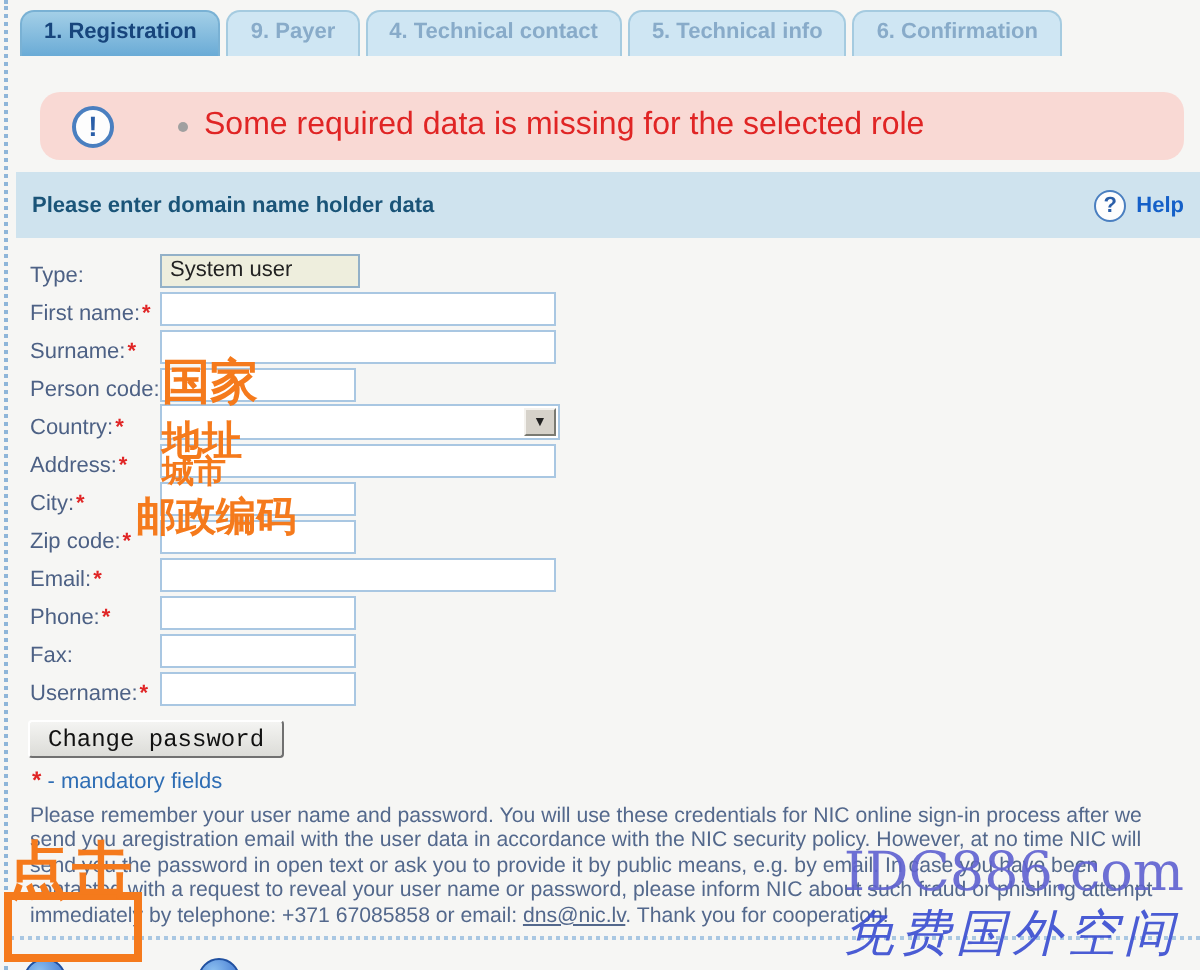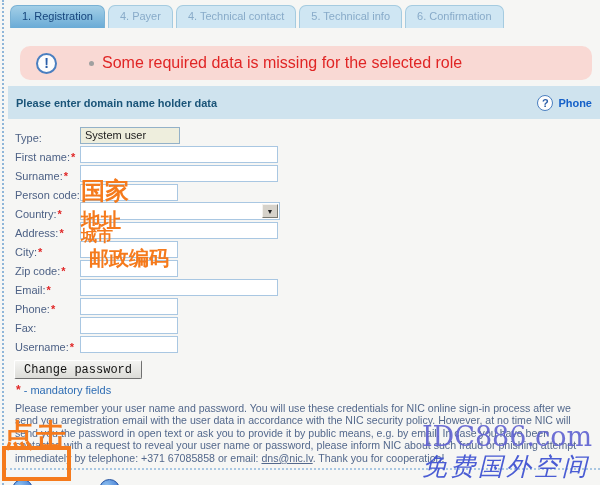--- a/index.html
+++ b/index.html
@@ -9,21 +9,21 @@
     font-family:"Liberation Sans", sans-serif; background:#f6f6f4;
   }
   .left-dotted {
     position:absolute; left:2px; top:0; height:485px; width:0;
     border-left:2px dotted #8fb6d9; z-index:1;
   }
   
   .tabs { display:flex; margin:5px 0 0 10px; align-items:flex-end; }
   .tab {
     height:23px; padding:4px 11px 0 11px; margin-right:3px;
-    font-size:11px; font-weight:normal; white-space:nowrap;
+    font-size:11px; font-weight:bold; white-space:nowrap;
     border:1px solid #a5cbe0; border-bottom:none;
     border-radius:7px 7px 0 0; background:#cfe6f3; color:#88abc9;
     cursor:pointer;
   }
   .tab.visited {
     background:linear-gradient(#a3cfe7,#6aabd6); color:#17457c; border-color:#79b1d4;
   }
   .tab.current {
     background:#fdfdfc; color:#e1500e; border-color:#79b1d4;
   }
@@ -103,21 +103,21 @@
     border:1px solid #2050a0; color:#fff; font-weight:bold; font-size:13px;
     display:flex; align-items:center; justify-content:center; line-height:1; padding-bottom:2px;
   }
   .save-label { color:#e1440e; font-size:12px; font-weight:bold; }
   .back-label { color:#1560c8; font-size:12px; font-weight:bold; }
   
   .ann { position:absolute; z-index:10; color:#f57a1c; font-weight:bold; pointer-events:none; }
   .ann-country { left:81px; top:175px; font-size:24px; }
   .ann-address { left:81px; top:207px; font-size:20px; }
   .ann-city    { left:81px; top:226px; font-size:16px; }
-  .ann-zip     { left:89px; top:245px; font-size:20px; }
+  .ann-zip     { left:68px; top:245px; font-size:20px; }
   .ann-click   { left:4px;  top:415px; font-size:30px; letter-spacing:2px; }
   .ann-rect {
     position:absolute; left:2px; top:446px; width:69px; height:35px;
     border:4px solid #f57a1c; z-index:9; pointer-events:none;
   }
   .wm-site {
     position:absolute; right:8px; top:421px; z-index:10; pointer-events:none;
     font-family:"DejaVu Serif", serif; font-size:27px; color:rgba(97,99,208,0.92);
   }
   .wm-cn {
@@ -128,39 +128,39 @@
 </style>
 </head>
 <body>
 
 <div class="page">
   <div class="left-dotted"></div>
 
   
   <div class="tabs">
     <div class="tab visited">1. Registration</div>
-    <div class="tab">4. Payer</div>
+    <div class="tab">9. Payer</div>
     <div class="tab">4. Technical contact</div>
     <div class="tab">5. Technical info</div>
     <div class="tab">6. Confirmation</div>
   </div>
 
   
   <div class="alert">
     <span class="alert-icon">!</span>
     <span class="alert-bullet"></span>
     <span class="alert-text">Some required data is missing for the selected role</span>
   </div>
 
   
   <div class="section-header">
     <span class="section-title">Please enter domain name holder data</span>
     <span class="help-wrap">
       <span class="help-icon">?</span>
-      <a class="help-label">Phone</a>
+      <a class="help-label">Help</a>
     </span>
   </div>
 
   
   <div class="form">
     <div class="row">
       <span class="flabel"><span>Type:</span><span class="req"></span></span>
       <div class="readonly-box">System user</div>
     </div>
     <div class="row">

